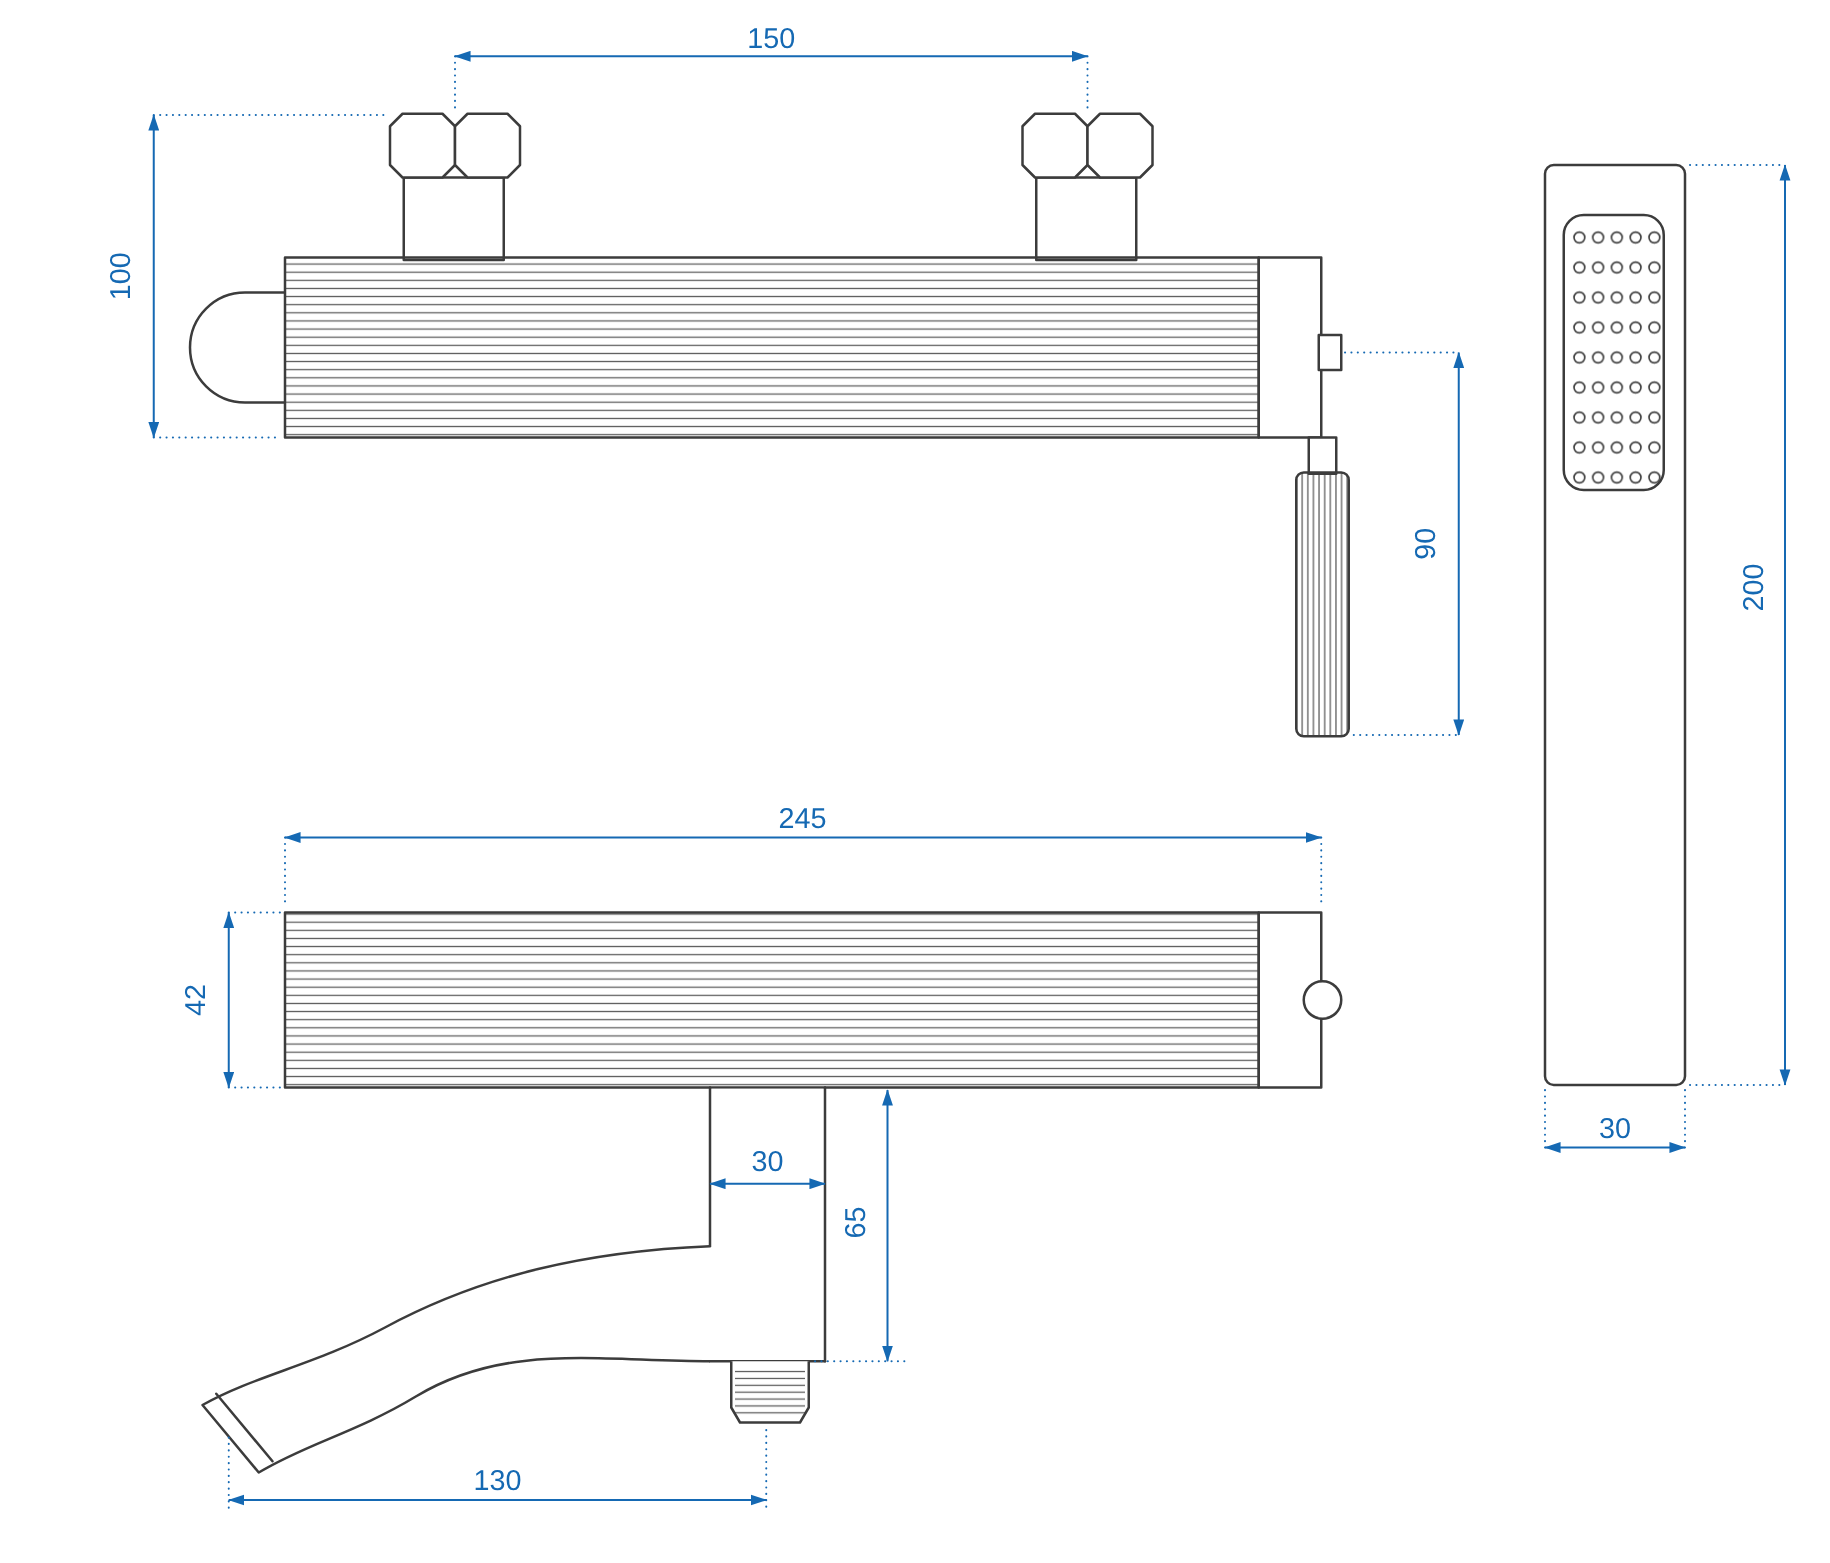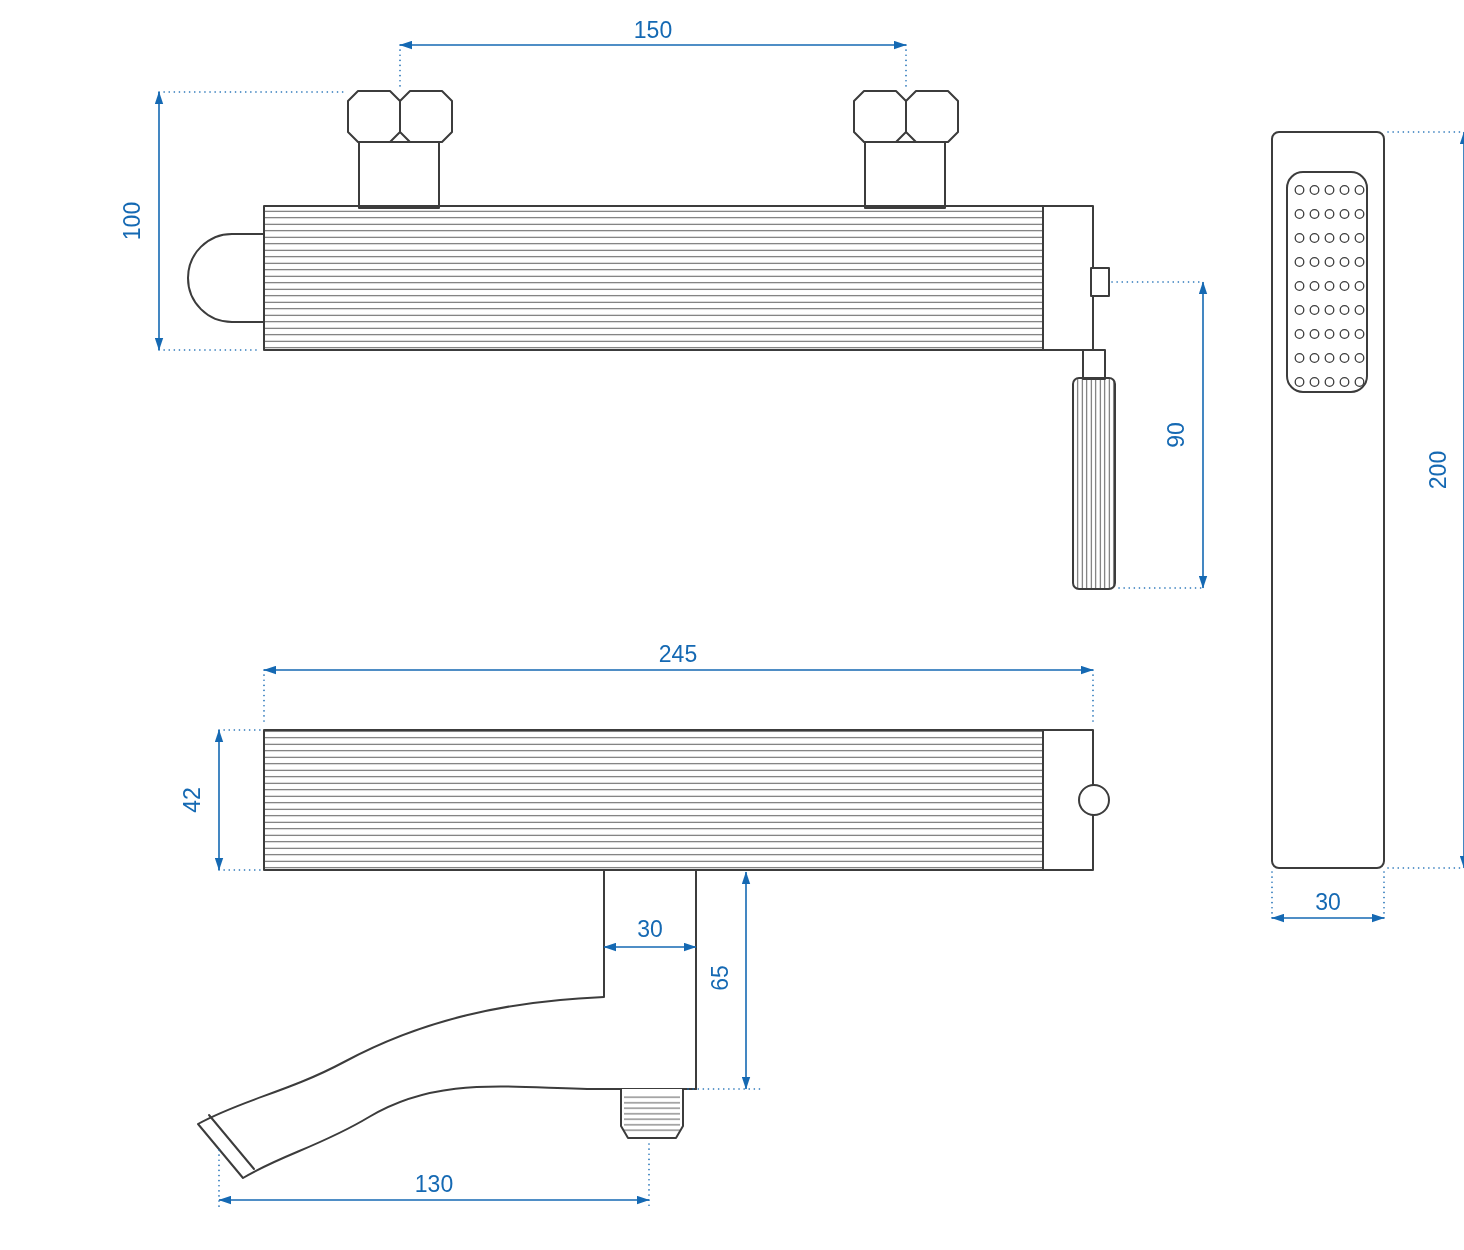--- a/index.html
+++ b/index.html
@@ -1,16 +1,16 @@
 <!DOCTYPE html>
 <html style="--color-background: #ffffff; --color-line: #3c3c3c; --color-dimension: #1569b3;"><head>
 <meta charset="utf-8">
 <style>
   html,body{margin:0;padding:0;background:var(--color-background,#ffffff);}
-  .stage{width:1380px;height:1250px;background:var(--color-background,#ffffff);padding-left:36px;}
+  .stage{width:1380px;height:1250px;background:var(--color-background,#ffffff);}
   svg{display:block;}
   .part{fill:#ffffff;stroke:var(--color-line,#3c3c3c);stroke-width:2;stroke-linejoin:round;}
   .edge{fill:none;stroke:var(--color-line,#3c3c3c);stroke-width:2;stroke-linejoin:round;stroke-linecap:round;}
   .ribbed{stroke:var(--color-line,#3c3c3c);stroke-width:2;stroke-linejoin:round;}
   .ribline{stroke:var(--color-line,#3c3c3c);stroke-width:1;opacity:.85;}
   .holecircle{fill:none;stroke:var(--color-line,#3c3c3c);stroke-width:1.3;}
   .dimline{fill:none;stroke:var(--color-dimension,#1569b3);stroke-width:1.6;}
   .extline{fill:none;stroke:var(--color-dimension,#1569b3);stroke-width:1.6;stroke-dasharray:.1 5;stroke-linecap:round;}
   .arrowhead{fill:var(--color-dimension,#1569b3);}
   .dimtext{fill:var(--color-dimension,#1569b3);font-family:"Liberation Sans","DejaVu Sans",sans-serif;font-size:23px;text-anchor:middle;}

